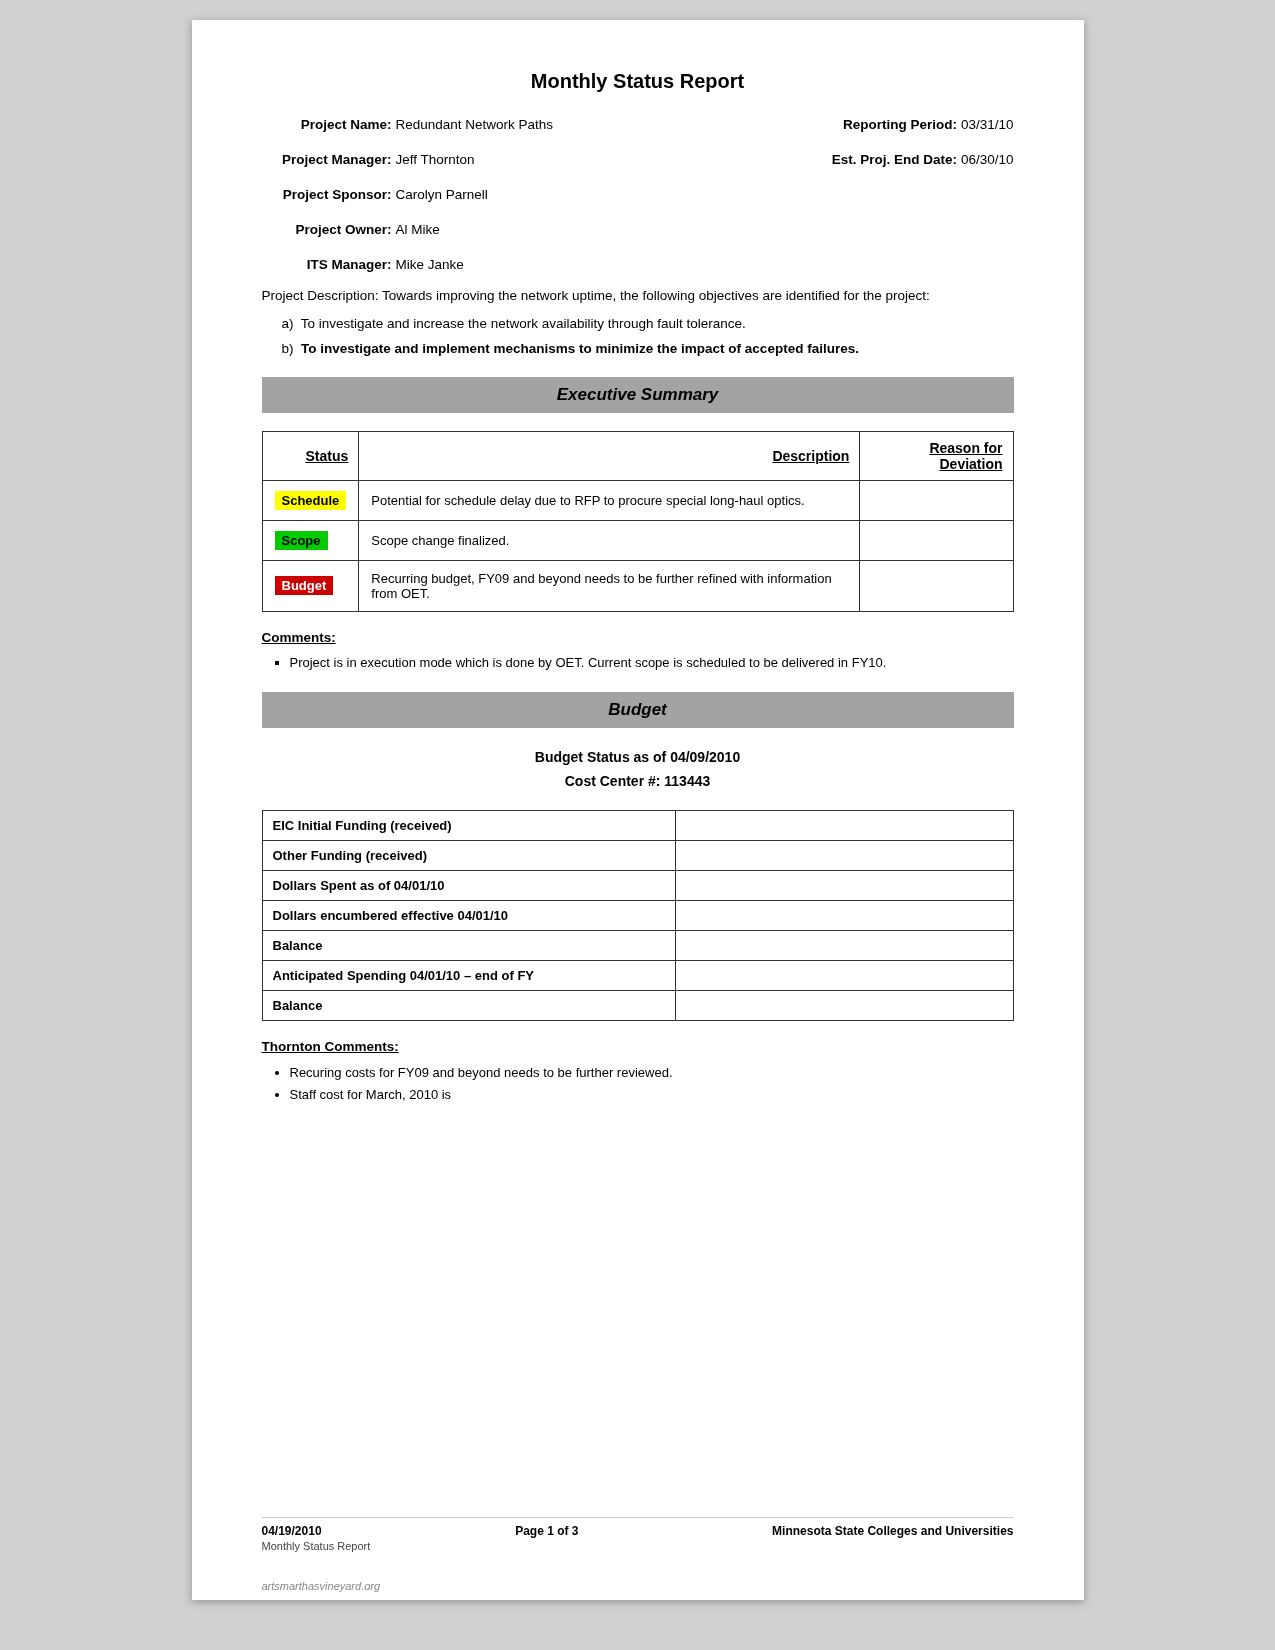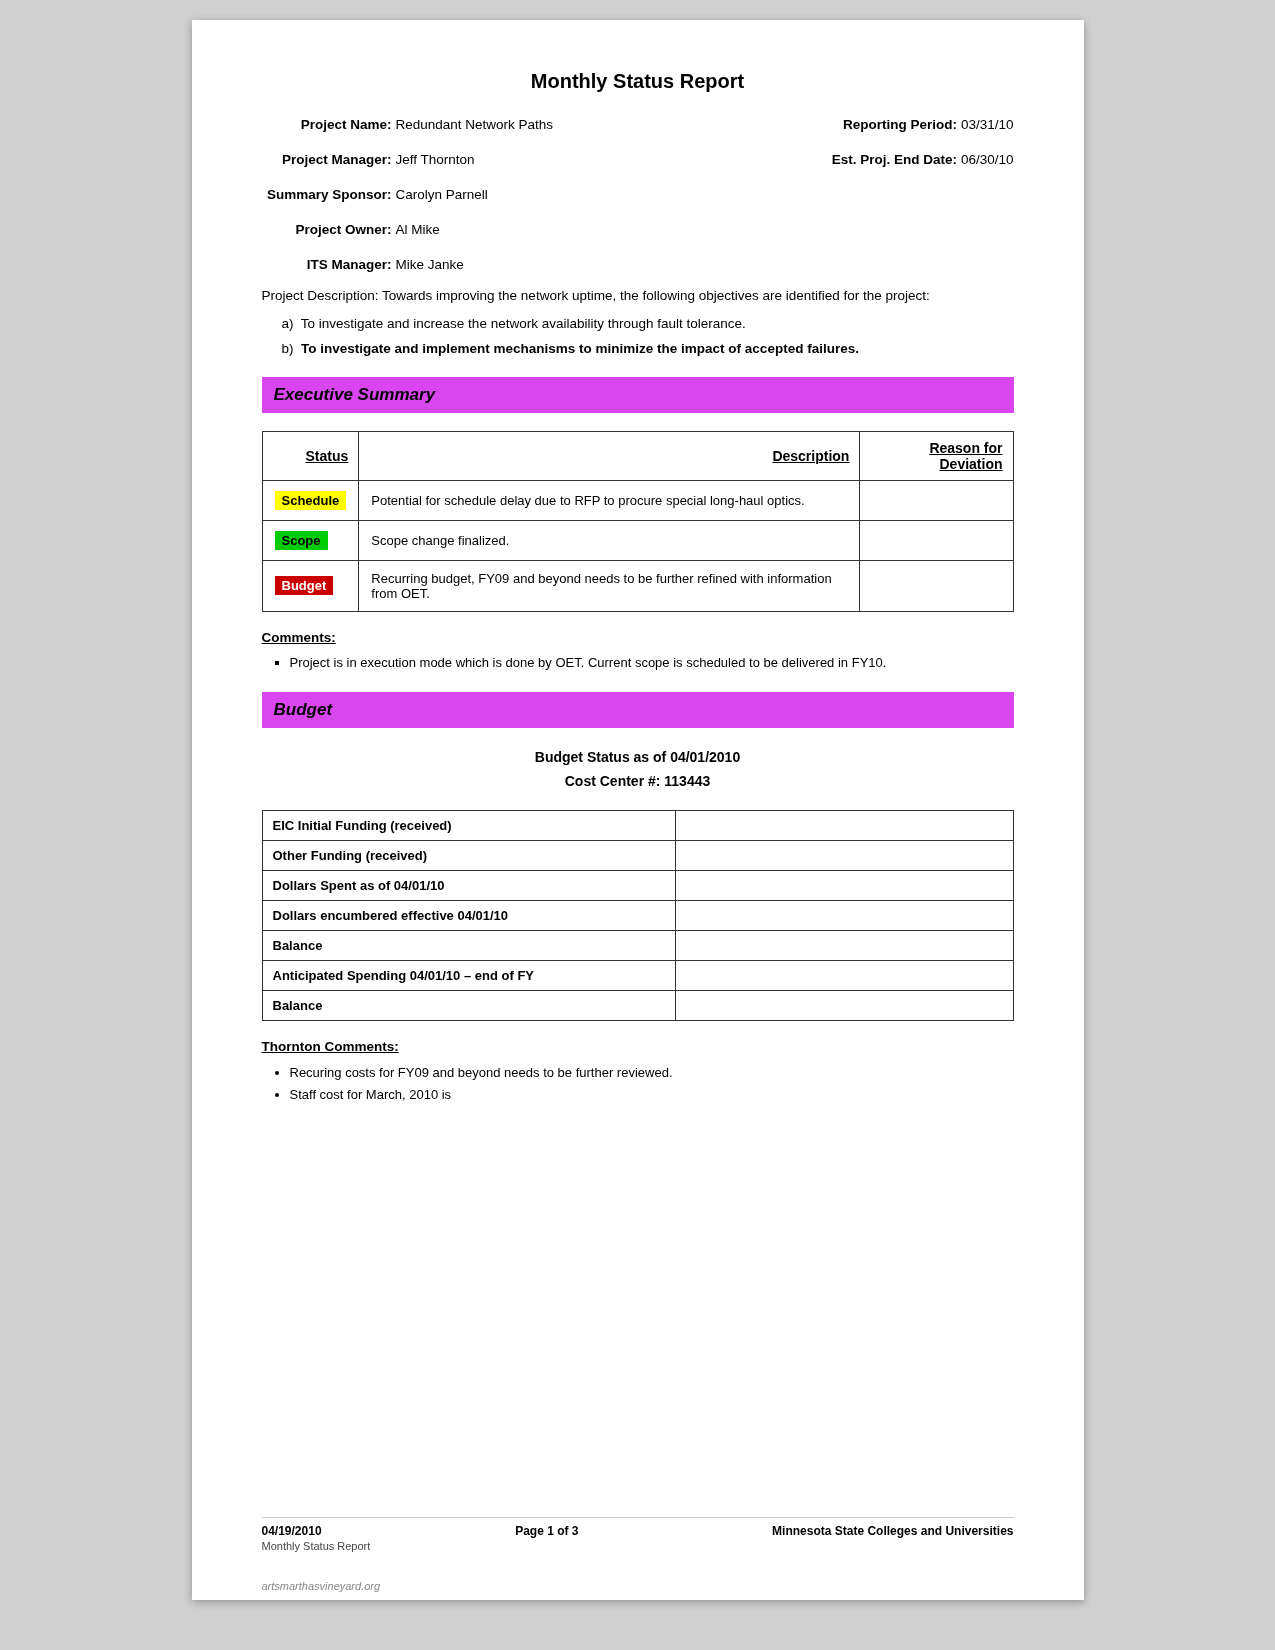--- a/index.html
+++ b/index.html
@@ -61,23 +61,23 @@
     .list-item {
       font-size: 13.5px;
       margin-left: 20px;
       margin-bottom: 4px;
       line-height: 1.5;
     }
     .list-item .bold {
       font-weight: bold;
     }
     .section-header {
-      background: #d946ef;
+      background: #a3a3a3;
       padding: 8px 12px;
-      text-align: left;
+      text-align: center;
       font-size: 17px;
       font-style: italic;
       font-weight: bold;
       margin-top: 18px;
       margin-bottom: 18px;
     }
     .status-table {
       width: 100%;
       border-collapse: collapse;
       margin-bottom: 18px;
@@ -201,21 +201,21 @@
     <div class="project-info-left">
       <div class="info-row">
         <span class="info-label">Project Name:</span>
         <span class="info-value">Redundant Network Paths</span>
       </div>
       <div class="info-row">
         <span class="info-label">Project Manager:</span>
         <span class="info-value">Jeff Thornton</span>
       </div>
       <div class="info-row">
-        <span class="info-label">Summary Sponsor:</span>
+        <span class="info-label">Project Sponsor:</span>
         <span class="info-value">Carolyn Parnell</span>
       </div>
       <div class="info-row">
         <span class="info-label">Project Owner:</span>
         <span class="info-value">Al Mike</span>
       </div>
       <div class="info-row">
         <span class="info-label">ITS Manager:</span>
         <span class="info-value">Mike Janke</span>
       </div>
@@ -284,21 +284,21 @@
     <ul>
       <li class="comments-item">Project is in execution mode which is done by OET.  Current scope is scheduled to be delivered in FY10.</li>
     </ul>
   </div>
 
   <div class="section-header">
     <em>Budget</em>
   </div>
 
   <div class="budget-status-header">
-    <div>Budget Status as of  04/01/2010</div>
+    <div>Budget Status as of  04/09/2010</div>
     <div>Cost Center #: 113443</div>
   </div>
 
   <table class="budget-table">
     <tbody>
       <tr>
         <td>EIC Initial Funding (received)</td>
         <td></td>
       </tr>
       <tr>

